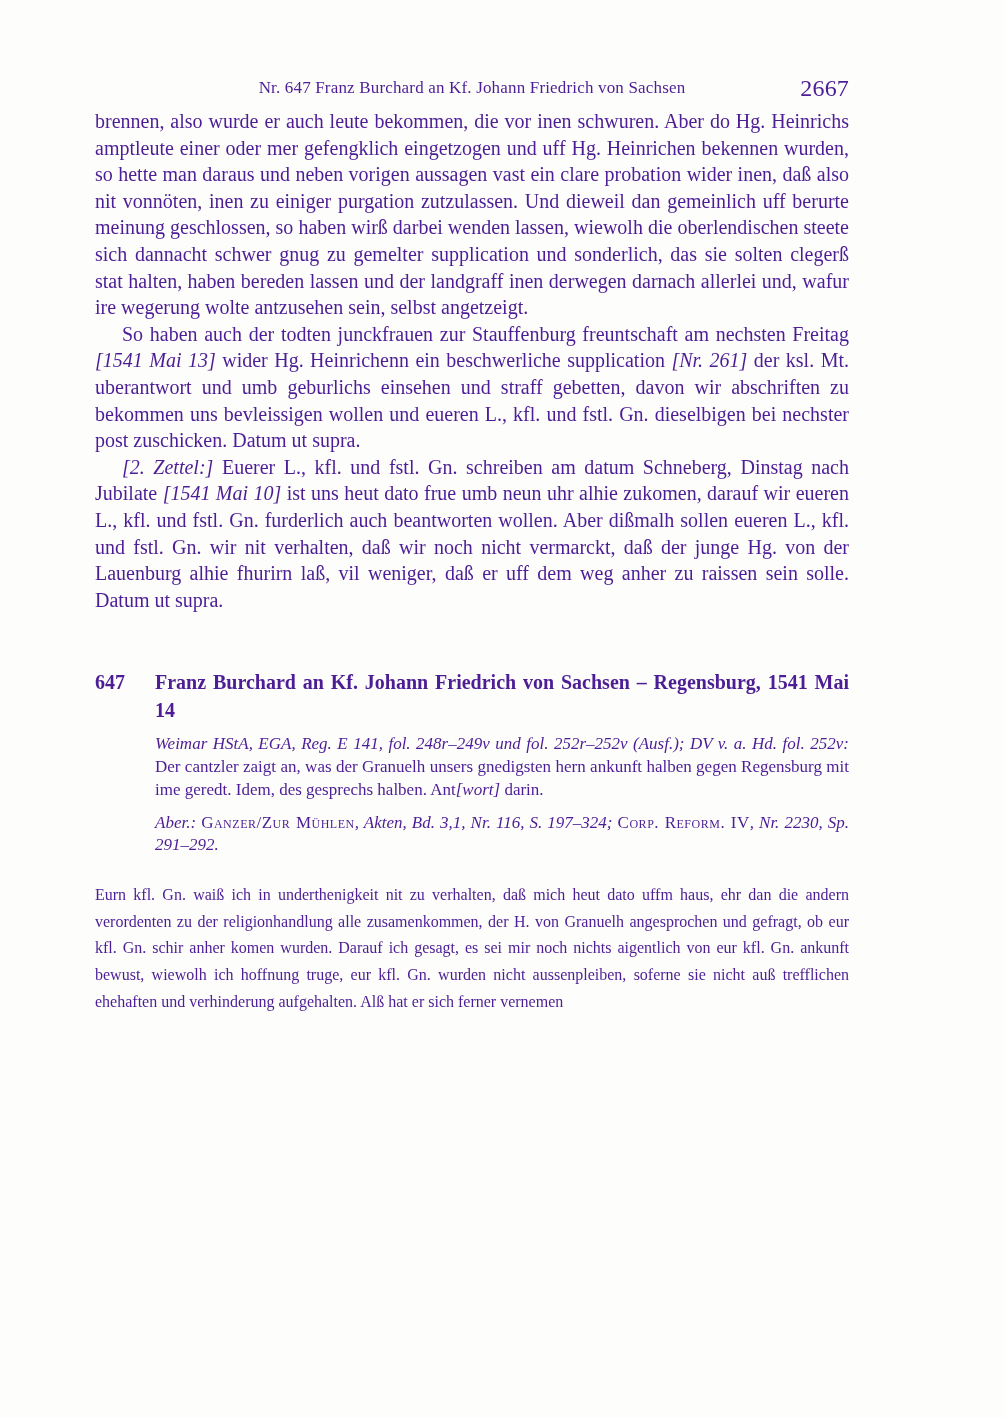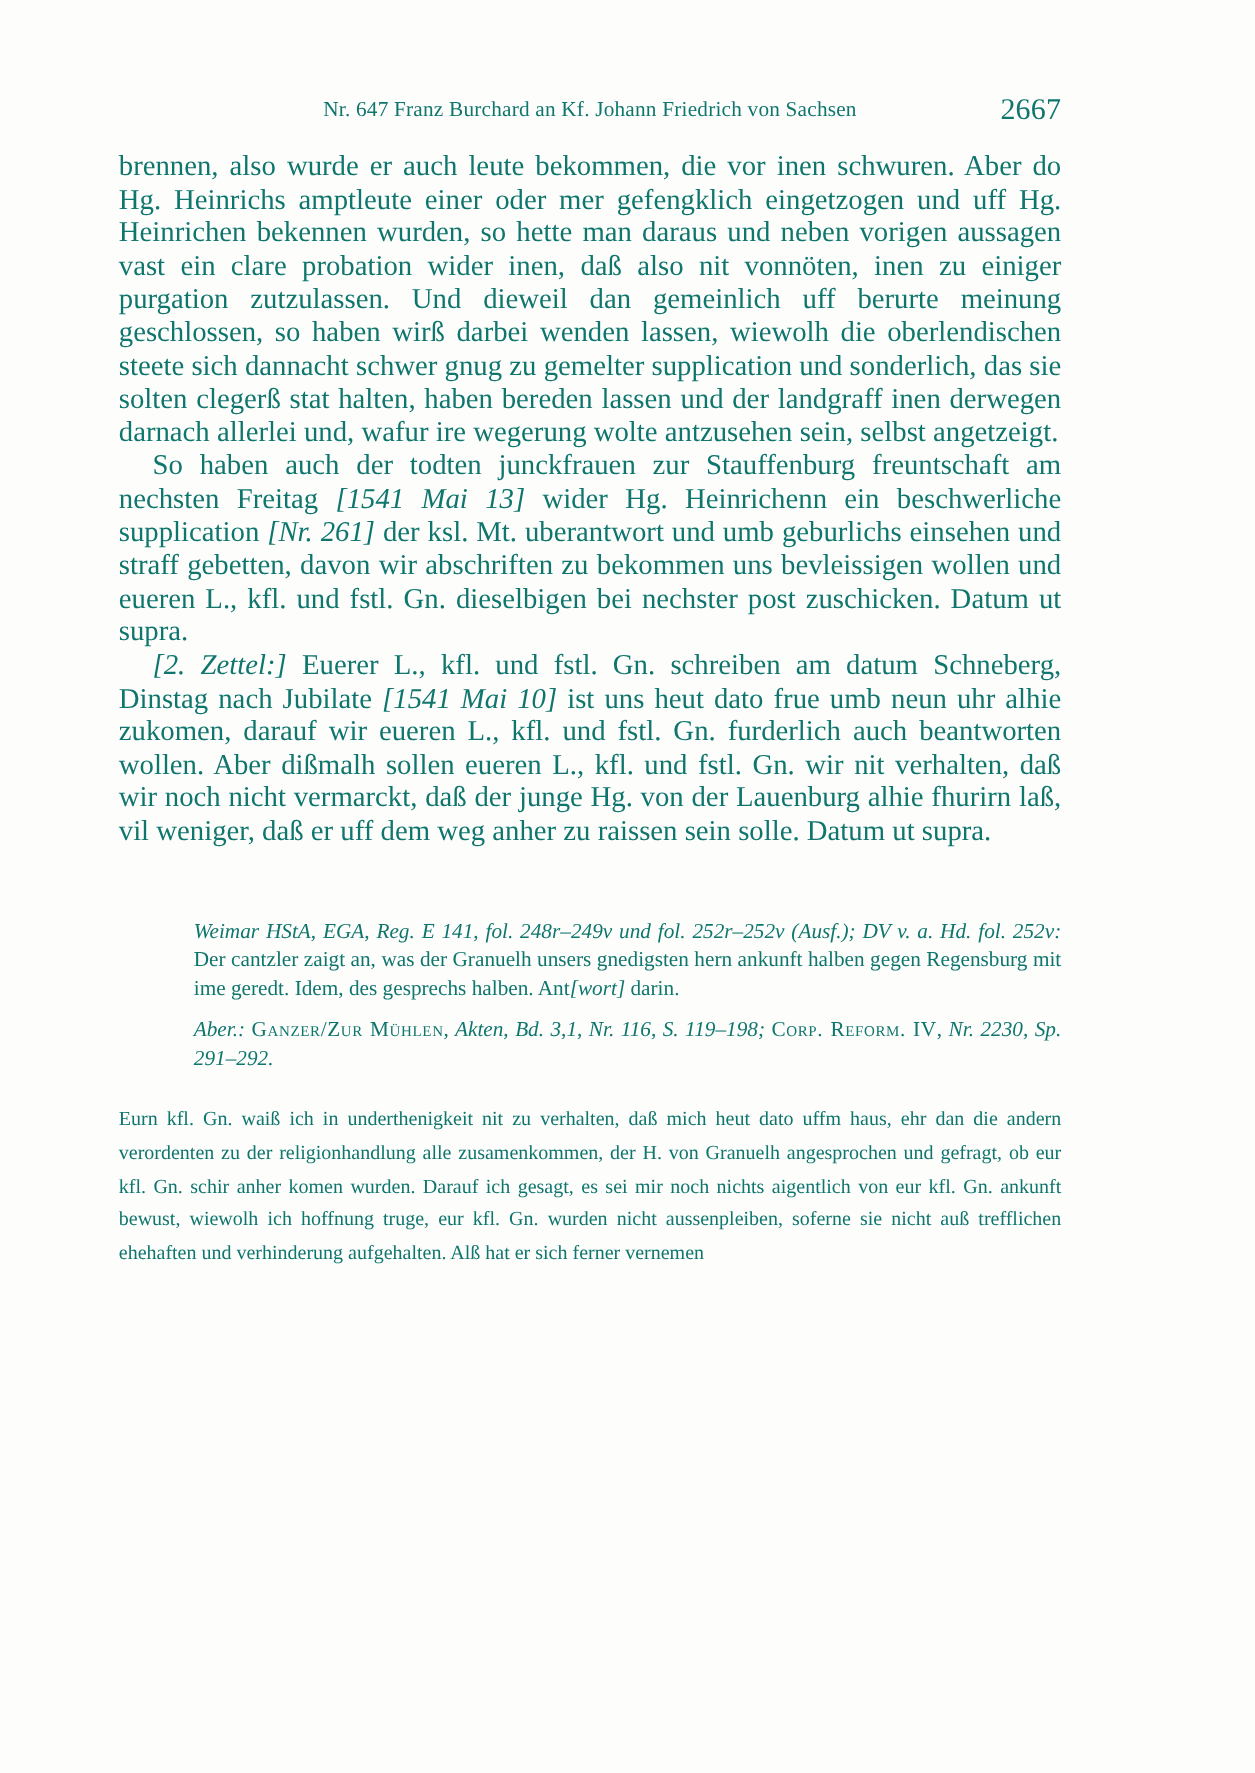--- a/index.html
+++ b/index.html
@@ -7,21 +7,21 @@
     margin: 0;
     padding: 0;
     background: #e9e9e9;
   }
   .page {
     position: relative;
     width: 1004px;
     height: 1418px;
     margin: 0 auto;
     background: #fdfdfb;
-    color: #0f766e;
+    color: #4c1d95;
     font-family: "Liberation Serif", "DejaVu Serif", serif;
     overflow: hidden;
   }
   .content {
     position: absolute;
     left: 95px;
     top: 78px;
     width: 754px;
   }
   .running-head {
@@ -32,22 +32,22 @@
     text-align: center;
     white-space: nowrap;
   }
   .page-number {
     position: absolute;
     right: 0;
     top: -3px;
     font-size: 24px;
   }
   .body-text {
-    margin-top: 16px;
-    font-size: 23px;
+    margin-top: 4px;
+    font-size: 20px;
     line-height: 26.6px;
     text-align: justify;
   }
   p { margin: 0; }
   .indent { text-indent: 27px; }
   .it { font-style: italic; }
   .sc { font-variant: small-caps; letter-spacing: 0.03em; }
   .entry { margin-top: 56px; }
   .entry-heading {
     display: flex;
@@ -92,23 +92,27 @@
       <span class="page-number">2667</span>
     </header>
 
     <main class="body-text">
       <p class="para"><span>brennen, also wurde er auch leute bekommen, die vor inen schwuren. Aber do Hg. Heinrichs amptleute einer oder mer gefengklich eingetzogen und uff Hg. Heinrichen bekennen wurden, so hette man daraus und neben vorigen aussagen vast ein clare probation wider inen, daß also nit vonnöten, inen zu einiger purgation zutzulassen. Und dieweil dan gemeinlich uff berurte meinung geschlossen, so haben wirß darbei wenden lassen, wiewolh die oberlendischen steete sich dannacht schwer gnug zu gemelter supplication und sonderlich, das sie solten clegerß stat halten, haben bereden lassen und der landgraff inen derwegen darnach allerlei und, wafur ire wegerung wolte antzusehen sein, selbst angetzeigt.</span></p>
       <p class="para indent"><span>So haben auch der todten junckfrauen zur Stauffenburg freuntschaft am nechsten Freitag </span><span class="it">[1541 Mai 13]</span><span> wider Hg. Heinrichenn ein beschwerliche supplication </span><span class="it">[Nr. 261]</span><span> der ksl. Mt. uberantwort und umb geburlichs einsehen und straff gebetten, davon wir abschriften zu bekommen uns bevleissigen wollen und eueren L., kfl. und fstl. Gn. dieselbigen bei nechster post zuschicken. Datum ut supra.</span></p>
       <p class="para indent"><span class="it">[2. Zettel:]</span><span> Euerer L., kfl. und fstl. Gn. schreiben am datum Schneberg, Dinstag nach Jubilate </span><span class="it">[1541 Mai 10]</span><span> ist uns heut dato frue umb neun uhr alhie zukomen, darauf wir eueren L., kfl. und fstl. Gn. furderlich auch beantworten wollen. Aber dißmalh sollen eueren L., kfl. und fstl. Gn. wir nit verhalten, daß wir noch nicht vermarckt, daß der junge Hg. von der Lauenburg alhie fhurirn laß, vil weniger, daß er uff dem weg anher zu raissen sein solle. Datum ut supra.</span></p>
     </main>
 
     <section class="entry">
+      <div class="entry-heading">
+        <span class="entry-number">647</span>
+        <h2 class="entry-title">Franz Burchard an Kf. Johann Friedrich von Sachsen – Regensburg, 1541 Mai 14</h2>
+      </div>
 
       <div class="entry-meta">
         <p class="meta-para"><span class="it">Weimar HStA, EGA, Reg. E 141, fol. 248r–249v und fol. 252r–252v (Ausf.); DV v. a. Hd. fol. 252v:</span><span> Der cantzler zaigt an, was der Granuelh unsers gnedigsten hern ankunft halben gegen Regensburg mit ime geredt. Idem, des gesprechs halben. Ant</span><span class="it">[wort]</span><span> darin.</span></p>
-        <p class="meta-para"><span class="it">Aber.: </span><span class="sc">Ganzer/Zur Mühlen</span><span class="it">, Akten, Bd. 3,1, Nr. 116, S. 119–198; </span><span class="sc">Corp. Reform. IV</span><span class="it">, Nr. 2230, Sp. 291–292.</span></p>
+        <p class="meta-para"><span class="it">Aber.: </span><span class="sc">Ganzer/Zur Mühlen</span><span class="it">, Akten, Bd. 3,1, Nr. 116, S. 197–324; </span><span class="sc">Corp. Reform. IV</span><span class="it">, Nr. 2230, Sp. 291–292.</span></p>
       </div>
 
       <p class="entry-text"><span>Eurn kfl. Gn. waiß ich in underthenigkeit nit zu verhalten, daß mich heut dato uffm haus, ehr dan die andern verordenten zu der religionhandlung alle zusamenkommen, der H. von Granuelh angesprochen und gefragt, ob eur kfl. Gn. schir anher komen wurden. Darauf ich gesagt, es sei mir noch nichts aigentlich von eur kfl. Gn. ankunft bewust, wiewolh ich hoffnung truge, eur kfl. Gn. wurden nicht aussenpleiben, soferne sie nicht auß trefflichen ehehaften und verhinderung aufgehalten. Alß hat er sich ferner vernemen</span></p>
     </section>
 
   </div>
 </div>
 
 </body></html>

